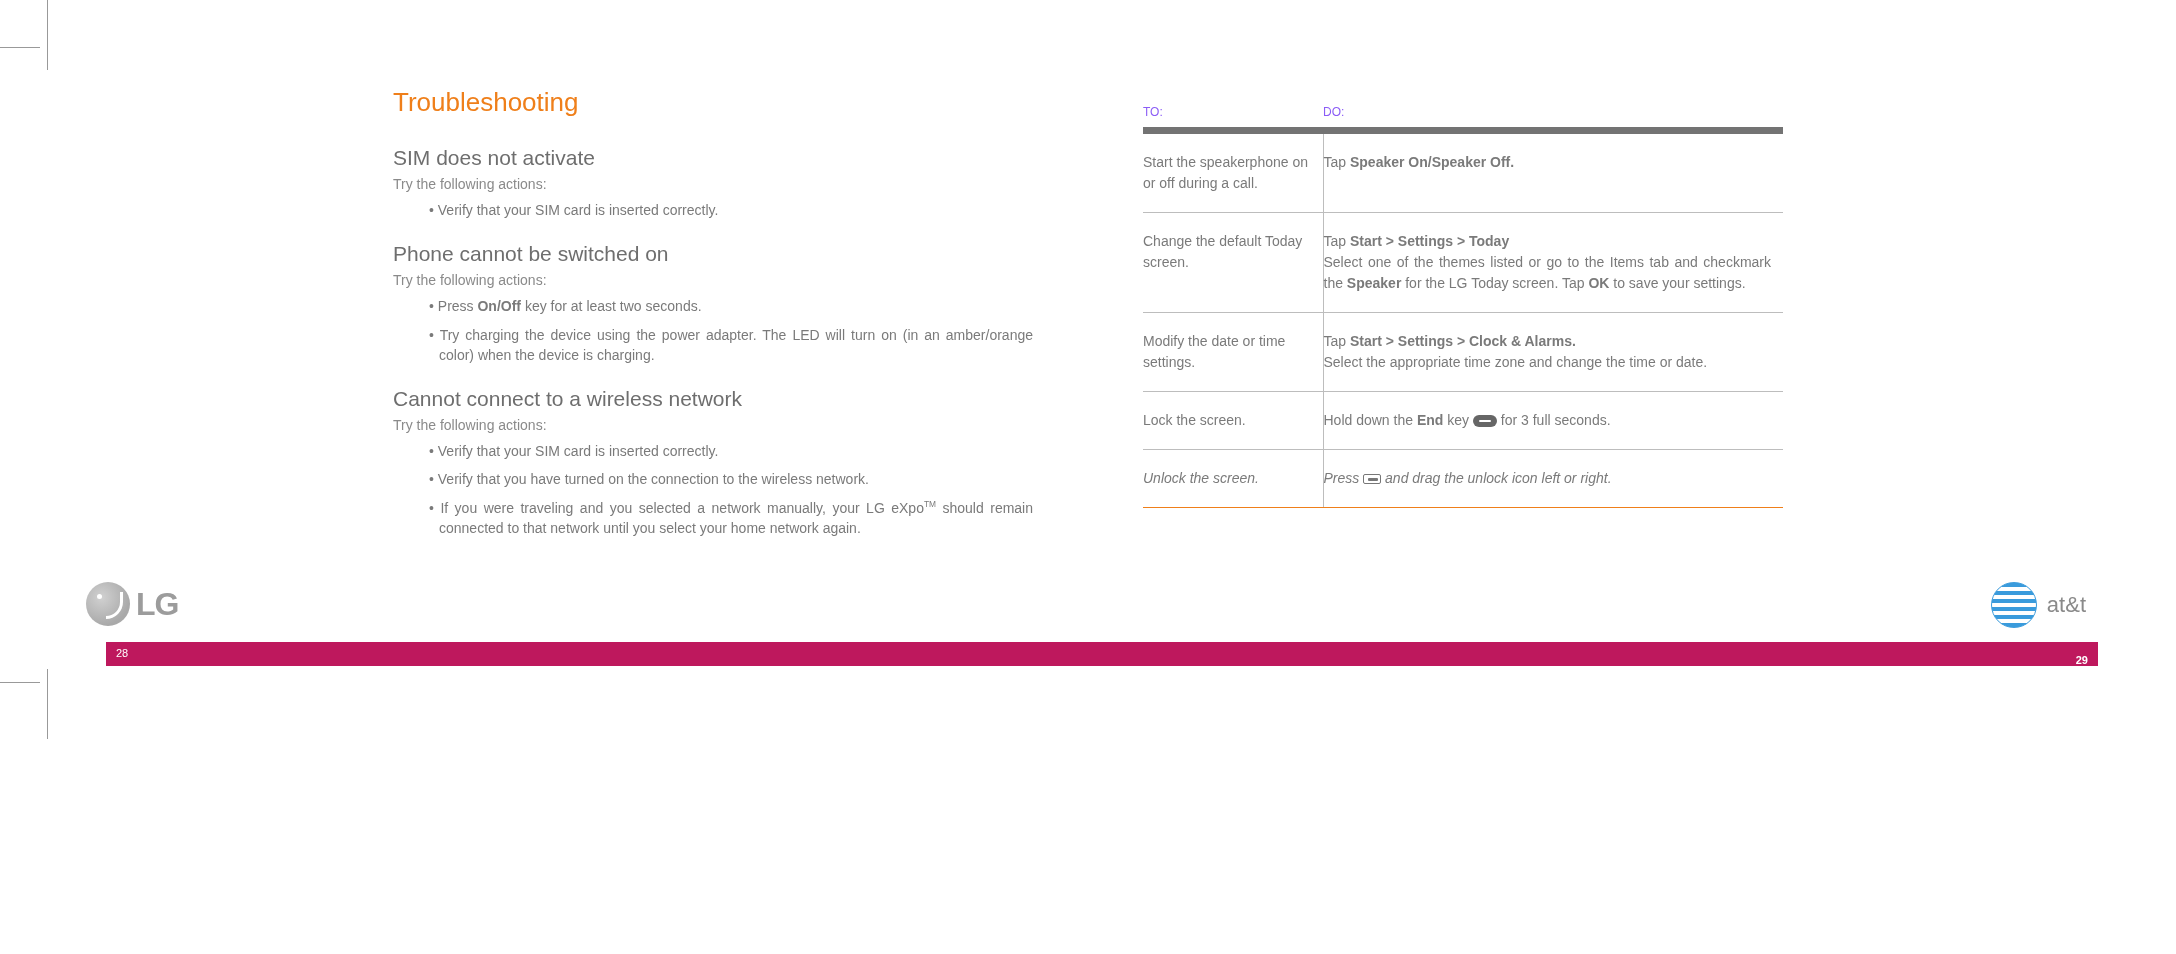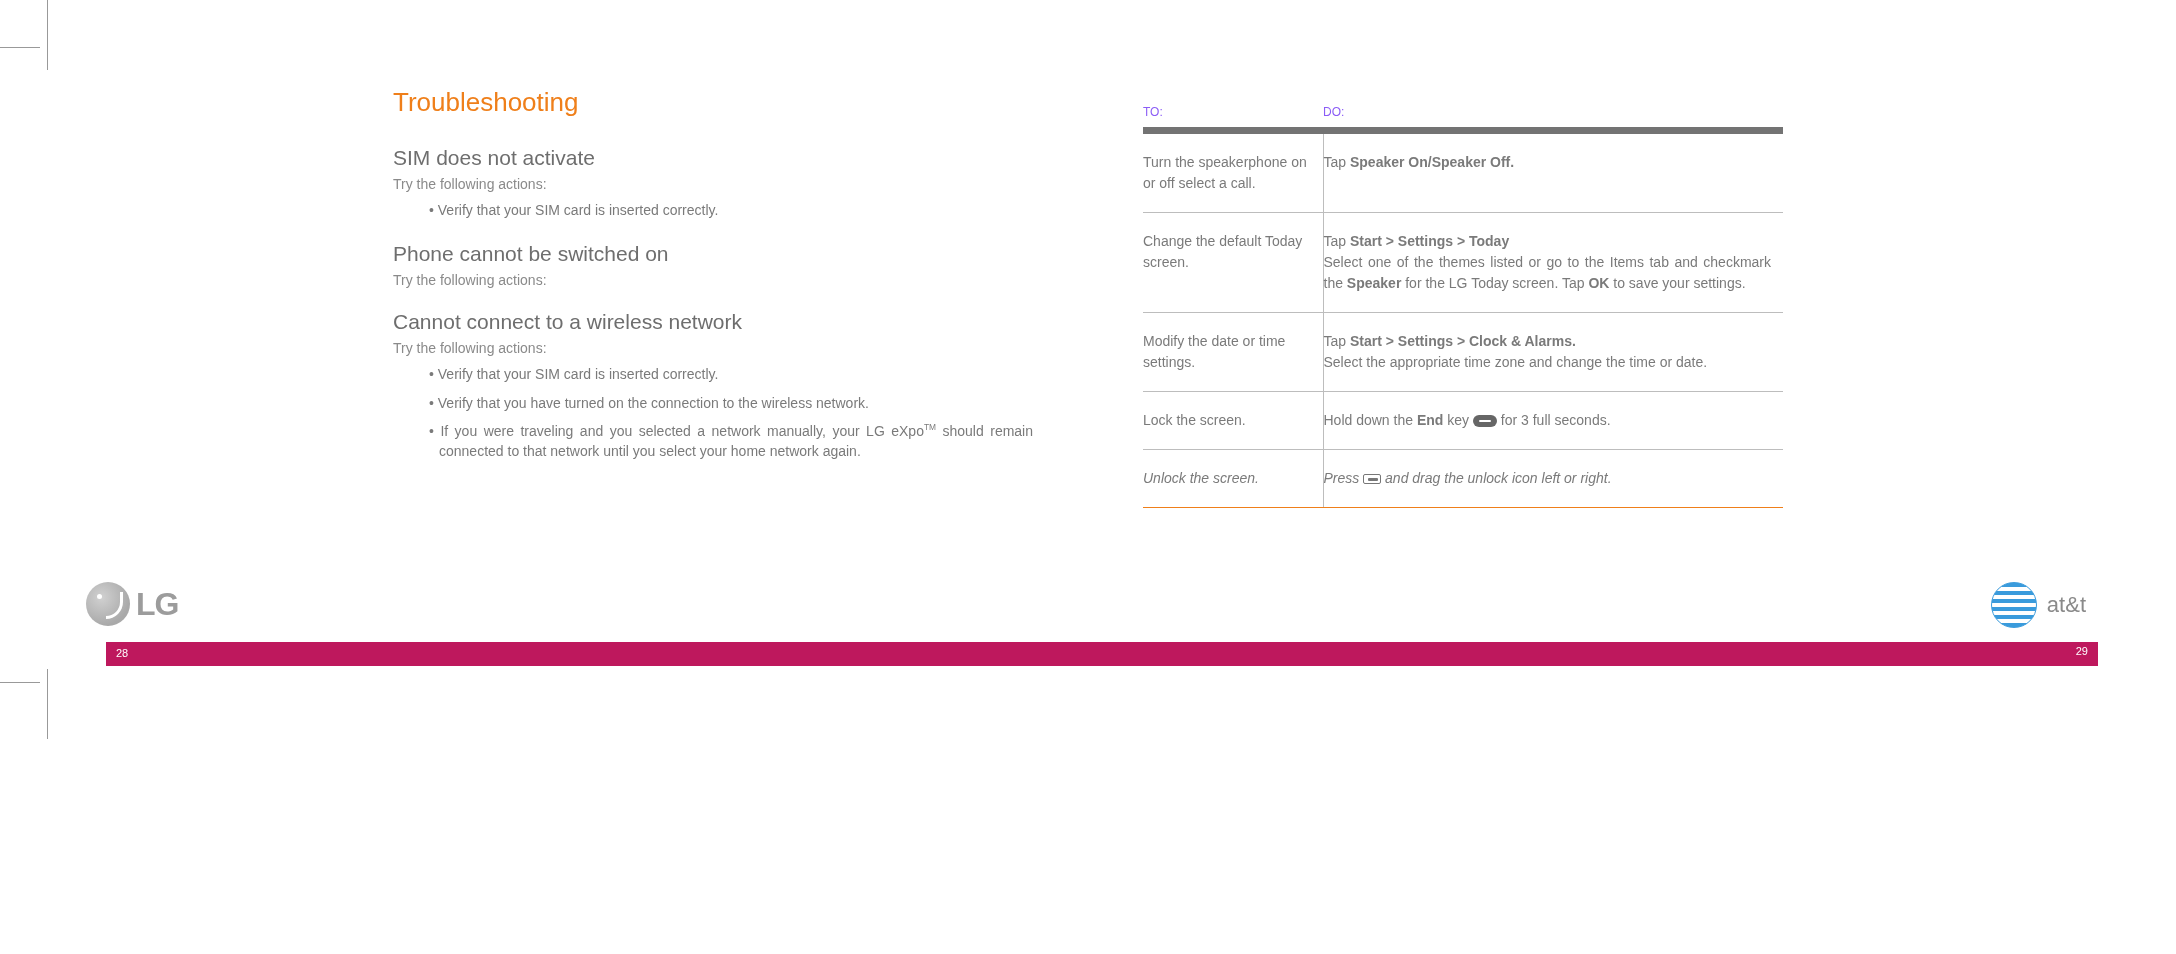--- a/index.html
+++ b/index.html
@@ -137,21 +137,21 @@
     right: 78px;
     top: 642px;
     height: 24px;
     background: #be185d;
     margin-left: 28px;
   }
   .footer-bar .pnum-left {
     position: absolute; left: 10px; top: 5px; font-size: 11px; color: #fff;
   }
   .footer-bar .pnum-right {
-    position: absolute; right: 10px; top: 3px; font-size: 11px; color: #fff;
+    position: absolute; right: 10px; top: 12px; font-size: 11px; color: #fff; font-weight: bold;
   }
 
   
   .lg-logo {
     position: absolute;
     left: 86px; top: 582px;
     display: flex; align-items: center; gap: 6px;
   }
   .lg-circle {
     width: 44px; height: 44px; border-radius: 50%;
@@ -200,20 +200,24 @@
     <h1 class="title">Troubleshooting</h1>
 
     <h2 class="sub">SIM does not activate</h2>
     <p class="intro">Try the following actions:</p>
     <ul>
       <li>Verify that your SIM card is inserted correctly.</li>
     </ul>
 
     <h2 class="sub">Phone cannot be switched on</h2>
     <p class="intro">Try the following actions:</p>
+    <ul>
+      <li>Press <strong>On/Off</strong> key for at least two seconds.</li>
+      <li>Try charging the device using the power adapter. The LED will turn on (in an amber/orange color) when the device is charging.</li>
+    </ul>
 
     <h2 class="sub">Cannot connect to a wireless network</h2>
     <p class="intro">Try the following actions:</p>
     <ul>
       <li>Verify that your SIM card is inserted correctly.</li>
       <li>Verify that you have turned on the connection to the wireless network.</li>
       <li>If you were traveling and you selected a network manually, your LG eXpo<sup>TM</sup> should remain connected to that network until you select your home network again.</li>
     </ul>
   </div>
 
@@ -221,21 +225,21 @@
 
     <table class="tips-table">
       <thead>
         <tr>
           <th>TO:</th>
           <th>DO:</th>
         </tr>
       </thead>
       <tbody>
         <tr class="row">
-          <td>Turn the speakerphone on or off select a call.</td>
+          <td>Start the speakerphone on or off during a call.</td>
           <td>Tap <strong>Speaker On/Speaker Off.</strong></td>
         </tr>
         <tr class="row">
           <td>Change the default Today screen.</td>
           <td style="text-align:justify;">Tap <strong>Start &gt; Settings &gt; Today</strong><br>Select one of the themes listed or go to the Items tab and checkmark the <strong>Speaker</strong> for the LG Today screen. Tap <strong>OK</strong> to save your settings.</td>
         </tr>
         <tr class="row">
           <td>Modify the date or time settings.</td>
           <td>Tap <strong>Start &gt; Settings &gt; Clock &amp; Alarms.</strong><br>Select the appropriate time zone and change the time or date.</td>
         </tr>

